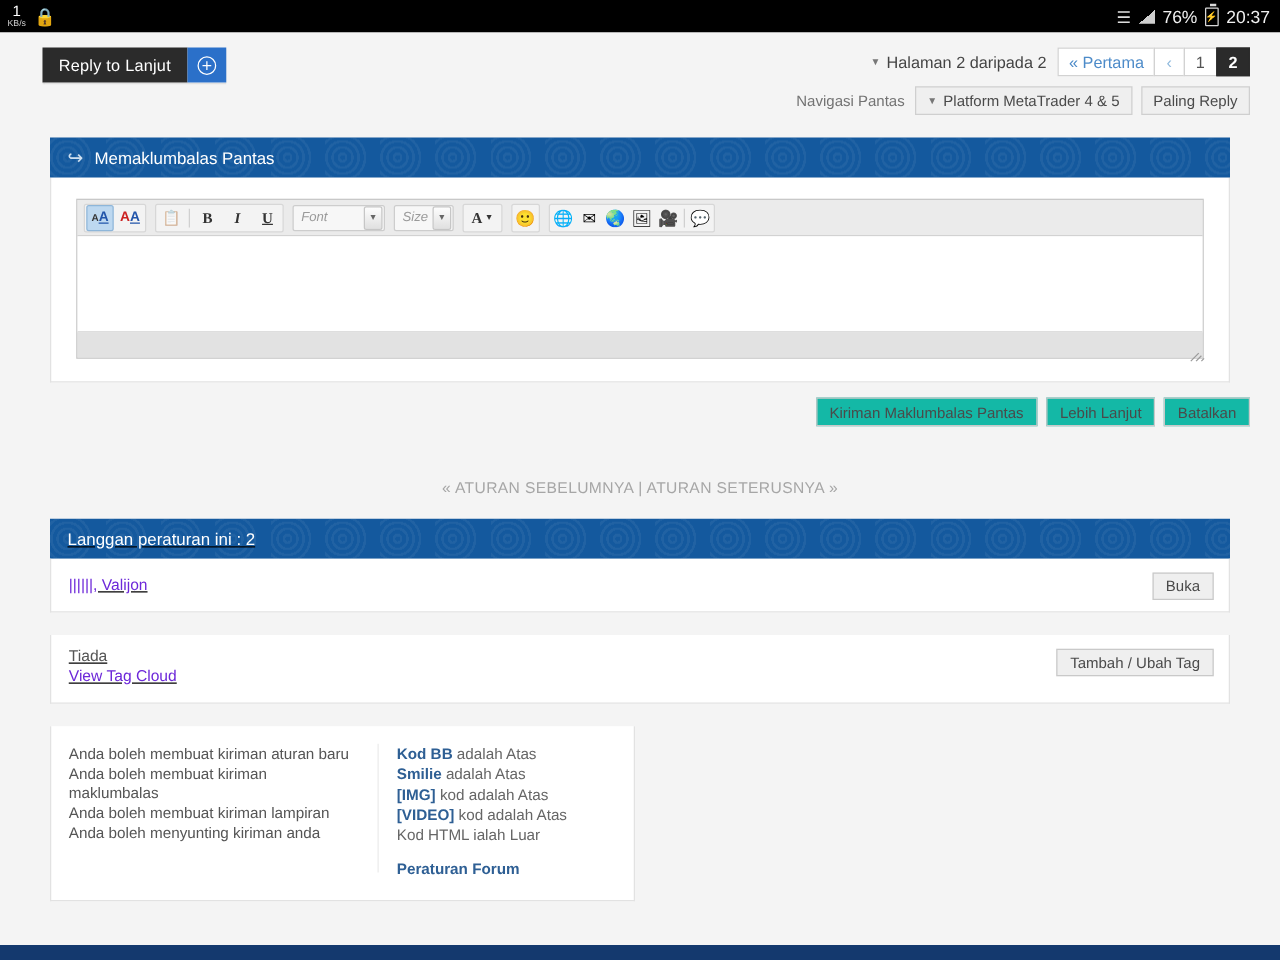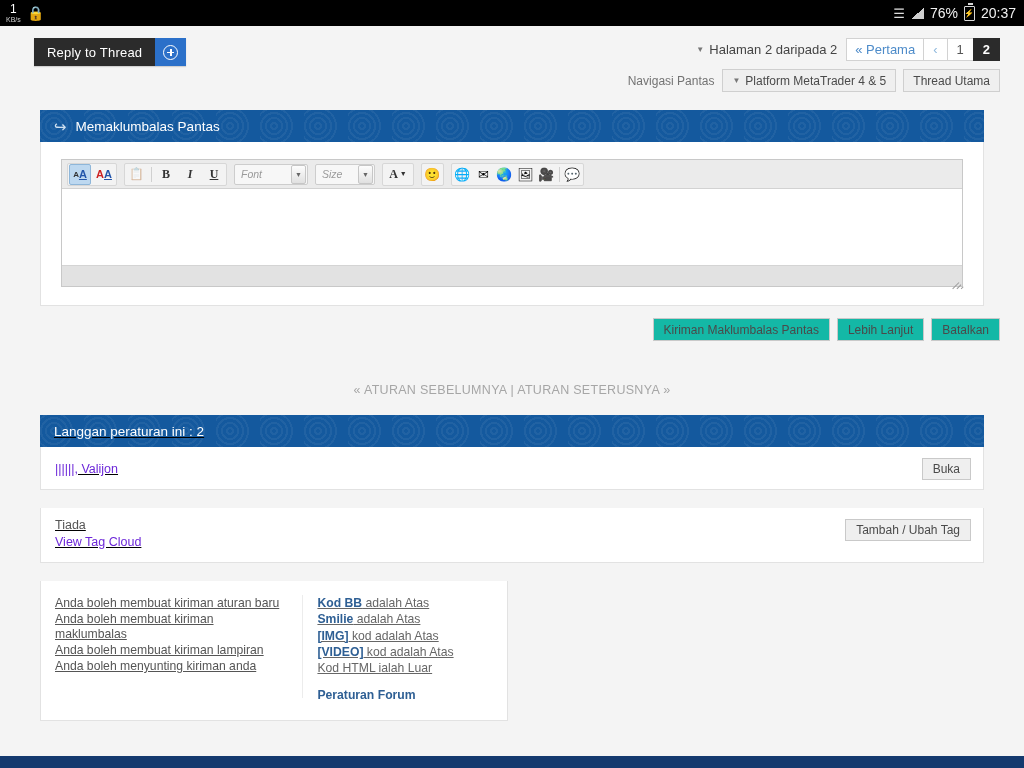--- a/index.html
+++ b/index.html
@@ -149,21 +149,21 @@
   .tb-ab { font-size: 11px; font-weight: bold; }
   .tb-ab .sup { font-size: 8px; vertical-align: super; }
   .tb-ab .u { text-decoration: underline; color:#2255aa; }
   .tb-ab .r { color:#cc2222; }
   .tb-combo {
     display:flex; align-items:center; justify-content: space-between;
     height: 21px; border:1px solid #cdcdcd; background:#f7f7f7; border-radius:2px;
     font-size: 10.5px; color:#9a9a9a; font-style: italic; padding-left: 6px; margin-right: 7px;
   }
   .tb-combo.font { width: 74px; }
-  .tb-combo.size { width: 60px; }
+  .tb-combo.size { width: 48px; }
   .combo-arrow {
     width: 15px; height: 19px; margin: 0 1px;
     background: linear-gradient(#fdfdfd,#e0e0e0);
     border:1px solid #c6c6c6; border-radius:2px;
     display:flex; align-items:center; justify-content:center;
     font-size: 7px; color:#666;
   }
   .tb-icon { width: 19px; height: 19px; display:flex; align-items:center; justify-content:center; font-size: 13px; margin: 0 1px;}
   .editor-area { background: #fff; height: 77px; border-bottom: 1px solid #d4d4d4; }
   .editor-foot { height: 20px; background:#e2e2e2; position: relative; }
@@ -201,21 +201,21 @@
 
   
   .perm { margin: 18px 40px 0 40px; width: 468px; }
   .perm-body {
     background:#fff; border:1px solid #e2e2e2; border-top:none;
     display:flex; padding: 14px 0 22px 0; height: 140px;
   }
   .perm-col { padding: 0 14px; font-size: 12.2px; line-height: 1.17; }
   .perm-col.left { width: 262px; color:#555; }
   .perm-col.right { width: 205px; border-left:1px solid #ececec; color:#666; }
-  .perm-col .ln { padding: 1px 0; text-decoration: underline; }
+  .perm-col .ln { padding: 1px 0; }
   .perm-col .hl { color:#2e5f94; font-weight: bold; }
   .perm-col .rulelink { color:#2e5f94; font-weight:bold; margin-top: 12px; display:block; text-decoration:none; }
 
   
   .bottombar { position:absolute; left:0; bottom:0; width:1024px; height: 12px; background:#14396e; }
 </style>
 </head>
 <body>
 
 <div class="statusbar">
@@ -232,21 +232,21 @@
     <span>76%</span>
     <span class="batt">⚡</span>
     <span>20:37</span>
   </div>
 </div>
 
 <div class="page">
 
   <div class="toprow">
     <div class="reply-thread">
-      <span class="lbl">Reply to Thread</span>
+      <span class="lbl">Reply to Lanjut</span>
       <span class="plus">
           <span class="plus-circle"></span>
         </span>
     </div>
 
     <div class="pagenav-wrap">
       <div class="pagenav">
         <div class="pn-box pn-label">
           <span class="pn-caret">▼</span>
           <span>Halaman 2 daripada 2</span>
@@ -256,21 +256,21 @@
         <div class="pn-box pn-num">1</div>
         <div class="pn-box pn-active">2</div>
       </div>
 
       <div class="quicknav">
         <span class="qn-label">Navigasi Pantas</span>
         <div class="qn-btn">
           <span class="qn-caret">▼</span>
           <span>Platform MetaTrader 4 &amp; 5</span>
         </div>
-        <div class="qn-btn">Thread Utama</div>
+        <div class="qn-btn">Paling Reply</div>
       </div>
     </div>
   </div>
 
   <div class="qr-block">
     <div class="blue-head">
       <span class="tex"></span>
       <span class="reply-arrow">↩</span>
       <span class="txt">Memaklumbalas Pantas</span>
     </div>

